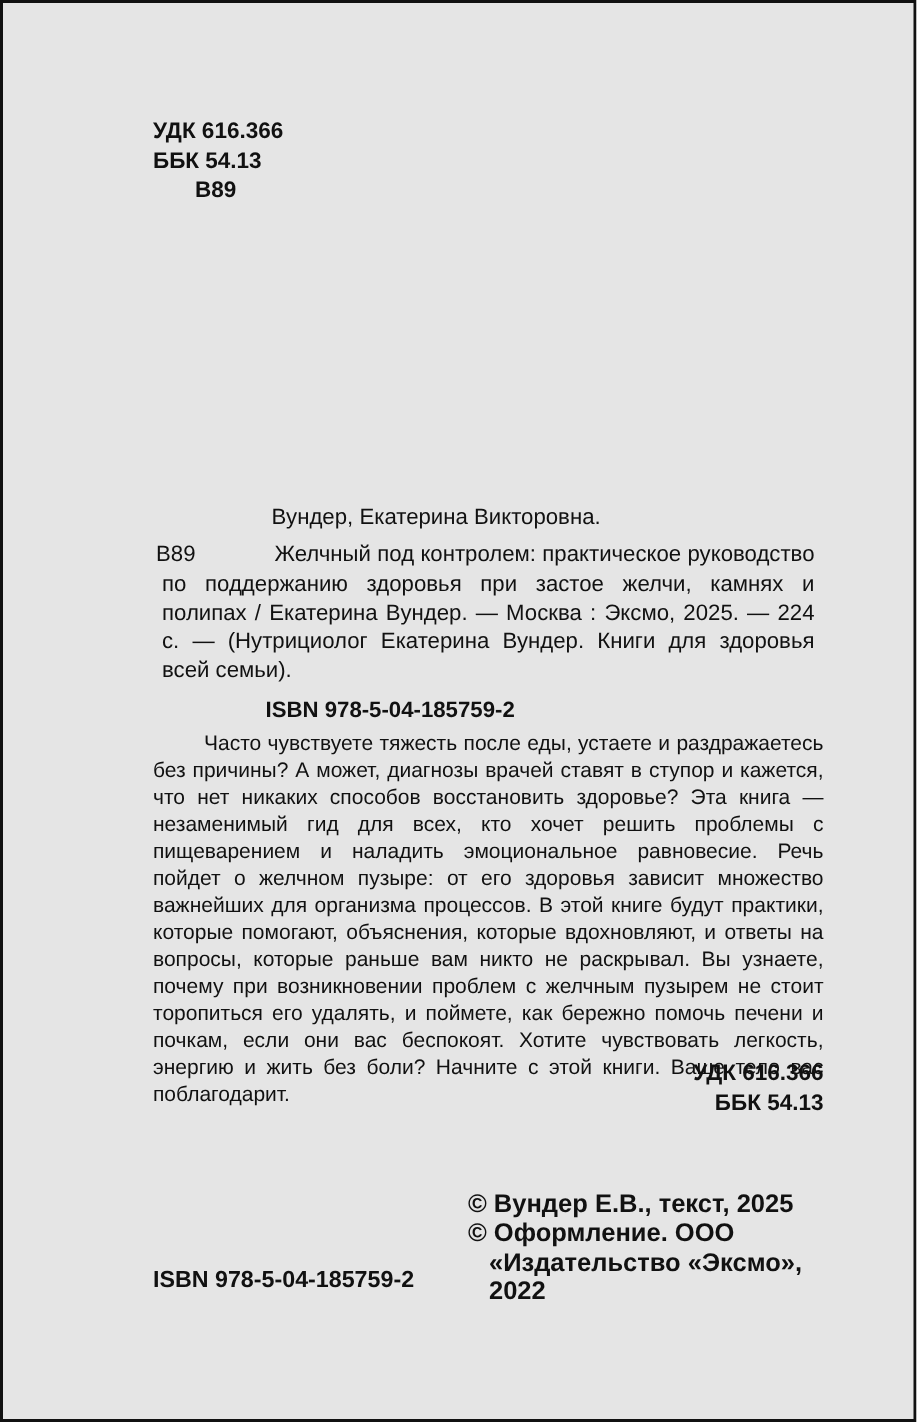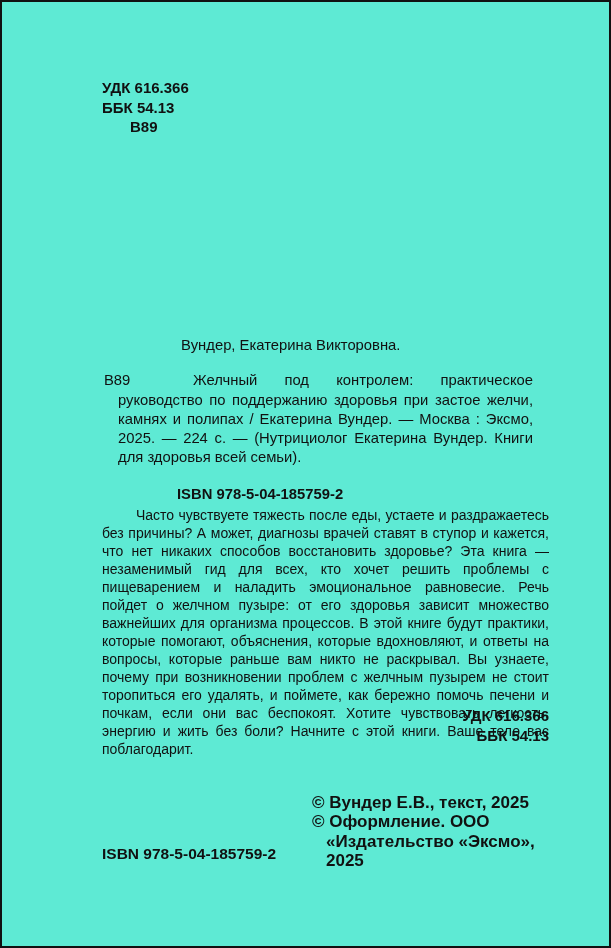--- a/index.html
+++ b/index.html
@@ -5,21 +5,21 @@
   html, body {
     margin: 0;
     padding: 0;
     background: #ffffff;
   }
   .page {
     position: relative;
     width: 611px;
     height: 948px;
     box-sizing: border-box;
-    background: #5eead4;
+    background: #e5e5e5;
     border: 2px solid #111111;
     font-family: "Liberation Sans", sans-serif;
     color: #111111;
     overflow: hidden;
   }
 
   
   .top-codes {
     position: absolute;
     top: 76px;
@@ -50,21 +50,21 @@
     position: relative;
     margin: 0;
   }
   .bib-code {
     position: absolute;
     left: 2px;
     top: 0;
     font-weight: normal;
   }
   .bib-text {
-    margin: 16px;
+    margin: 6px;
     text-align: justify;
     text-indent: 75px;
   }
   .isbn-line {
     margin: 0;
     font-weight: bold;
     text-indent: 75px;
     padding-top: 1px;
   }
   .annotation {
@@ -132,18 +132,18 @@
     <p class="annotation">Часто чувствуете тяжесть после еды, устаете и раздражаетесь без причины? А может, диагнозы врачей ставят в ступор и кажется, что нет никаких способов восстановить здоровье? Эта книга — незаменимый гид для всех, кто хочет решить проблемы с пищеварением и наладить эмоциональное равновесие. Речь пойдет о желчном пузыре: от его здоровья зависит множество важнейших для организма процессов. В этой книге будут практики, которые помогают, объяснения, которые вдохновляют, и ответы на вопросы, которые раньше вам никто не раскрывал. Вы узнаете, почему при возникновении проблем с желчным пузырем не стоит торопиться его удалять, и поймете, как бережно помочь печени и почкам, если они вас беспокоят. Хотите чувствовать легкость, энергию и жить без боли? Начните с этой книги. Ваше тело вас поблагодарит.</p>
   </div>
 
   <div class="udk-right">
     <div>УДК 616.366</div>
     <div>ББК 54.13</div>
   </div>
 
   <div class="copyright">
     <div class="c-line">© Вундер Е.В., текст, 2025</div>
-    <div class="c-line">© Оформление. ООО «Издательство «Эксмо», 2025</div>
+    <div class="c-line">© Оформление. ООО «Издательство «Эксмо», 2022</div>
   </div>
 
   <div class="isbn-bottom">ISBN 978-5-04-185759-2</div>
 
 </div>
 
 </body></html>

